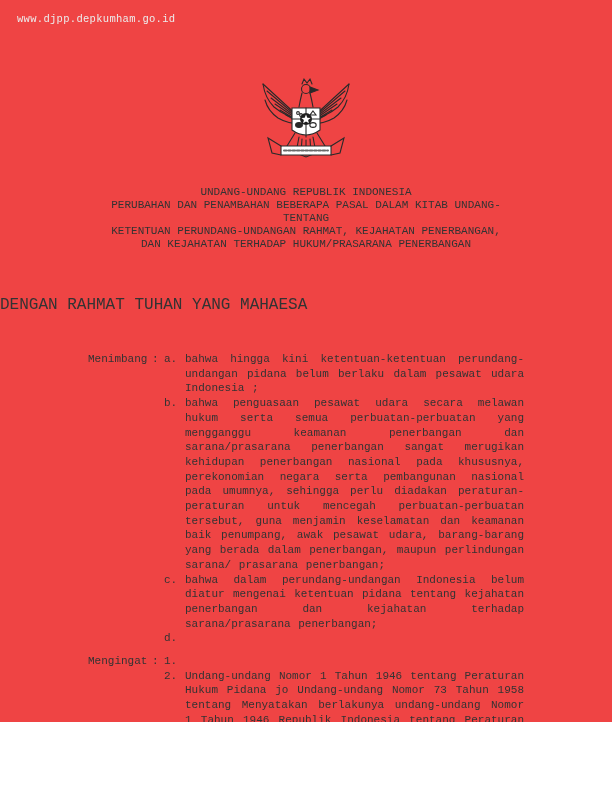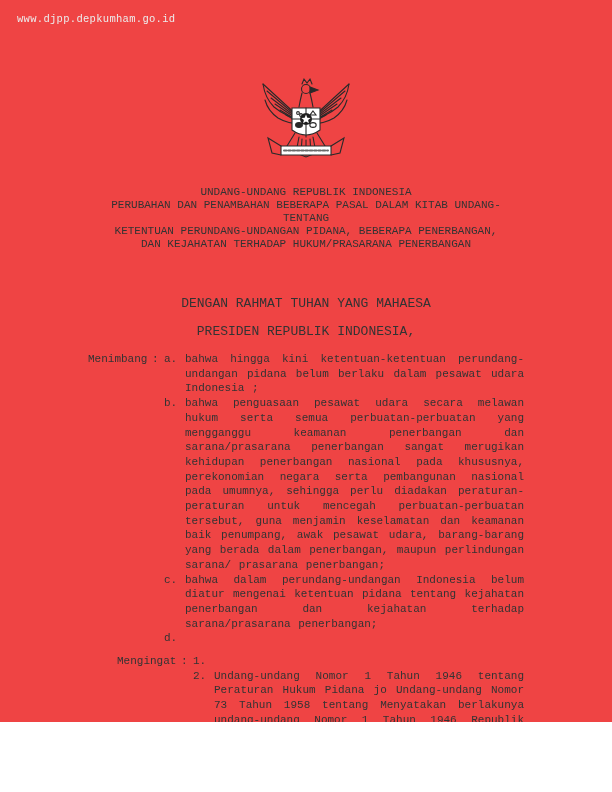--- a/index.html
+++ b/index.html
@@ -17,42 +17,42 @@
   }
   .emblem-wrap {
     position:absolute; left:254px; top:74px; width:104px; height:96px;
   }
   .title-block {
     position:absolute; left:56px; top:186px; width:500px;
     text-align:center; font-size:11px; line-height:13px;
     white-space:nowrap;
   }
   .centerline {
-    position:absolute; left:0; width:612px; text-align:center;
-    font-size:13px; white-space:nowrap;
+    position:absolute; left:0; width:612px; text-align:left;
+    font-size:16px; white-space:nowrap;
   }
   .inv  { top:296px; }
   .auth { top:324px; }
   .clauses {
     position:absolute; left:88px; top:352px; width:436px;
     font-size:11px; line-height:14.7px;
   }
   .clause-grid {
     display:grid;
     grid-template-columns:64px 12px 21px 1fr;
   }
   .clause-grid .lbl   { grid-column:1; }
   .clause-grid .colon { grid-column:2; }
   .clause-grid .mrk   { grid-column:3; }
   .clause-grid .txt   {
     grid-column:4;
     text-align:justify;
     word-spacing:1px;
   }
-  .section2 { margin-top:8px;margin-left:29px; }
+  .section2 { margin-top:8px; }
 </style>
 </head>
 <body>
 
 <div class="page">
 
   <div class="watermark">www.djpp.depkumham.go.id</div>
 
   <div class="emblem-wrap">
     <svg width="104" height="96" viewBox="0 0 104 96" xmlns="http://www.w3.org/2000/svg">
@@ -115,26 +115,25 @@
         <path d="M77,72 L90,64 L86,79 L77,81"></path>
         <path d="M30,76.5 L74,76.5" stroke="#6a6a6a" stroke-width="2" stroke-dasharray="2.5 1.8"></path>
       </g>
     </svg>
   </div>
 
   <div class="title-block">
     <div>UNDANG-UNDANG REPUBLIK INDONESIA</div>
     <div>PERUBAHAN DAN PENAMBAHAN BEBERAPA PASAL DALAM KITAB UNDANG-</div>
     <div>TENTANG</div>
-    <div>KETENTUAN PERUNDANG-UNDANGAN PIDANA, BEBERAPA PENERBANGAN,</div>
+    <div>KETENTUAN PERUNDANG-UNDANGAN RAHMAT, KEJAHATAN PENERBANGAN,</div>
     <div>DAN KEJAHATAN TERHADAP HUKUM/PRASARANA PENERBANGAN</div>
   </div>
 
   <div class="centerline inv">DENGAN RAHMAT TUHAN YANG MAHAESA</div>
-  <div class="centerline auth">PRESIDEN REPUBLIK INDONESIA,</div>
 
   <div class="clauses">
 
     <div class="clause-grid">
       <div class="lbl">Menimbang</div>
       <div class="colon">:</div>
       <div class="mrk">a.</div>
       <div class="txt">bahwa hingga kini ketentuan-ketentuan perundang-undangan pidana belum berlaku dalam pesawat udara Indonesia ;</div>
 
       <div class="lbl"></div>

